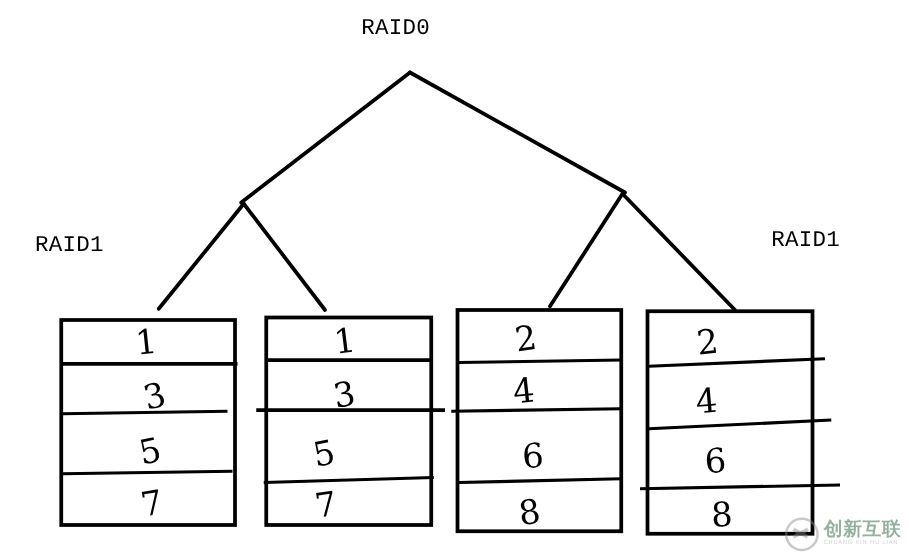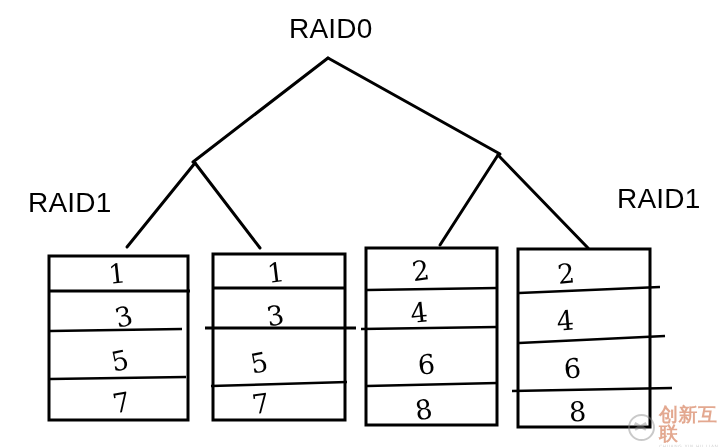--- a/index.html
+++ b/index.html
@@ -17,22 +17,22 @@
   }
   #diagram-svg {
     position: absolute;
     left: 0;
     top: 0;
     width: 727px;
     height: 447px;
   }
   .node-label {
     position: absolute;
-    font-family: Liberation Sans, sans-serif;
-    font-size: 28px;
+    font-family: Liberation Mono, monospace;
+    font-size: 18px;
     color: #000000;
     white-space: nowrap;
     letter-spacing: 0.2px;
   }
   #label-raid0 { left: 289px; top: 13px; }
   #label-raid1-left { left: 28px; top: 187px; }
   #label-raid1-right { left: 617px; top: 183px; }
   .watermark {
     position: absolute;
     left: 628px;
@@ -64,23 +64,23 @@
     content: "";
     position: absolute;
     left: 4px; top: 9.5px;
     width: 13px; height: 2.5px;
     background: #8a8a8a;
     transform: rotate(28deg);
   }
   .wm-text { display: flex; flex-direction: column; line-height: 1; }
   .wm-cn {
     font-family: "DejaVu Sans", sans-serif;
-    font-size: 19px;
+    font-size: 15px;
     font-weight: bold;
-    color: #c2410c;
+    color: #14532d;
     letter-spacing: 0.5px;
   }
   .wm-py {
     font-family: "DejaVu Sans", sans-serif;
     font-size: 4.5px;
     color: #9e9e9e;
     letter-spacing: 0.6px;
     margin-top: 2px;
   }
 </style>

